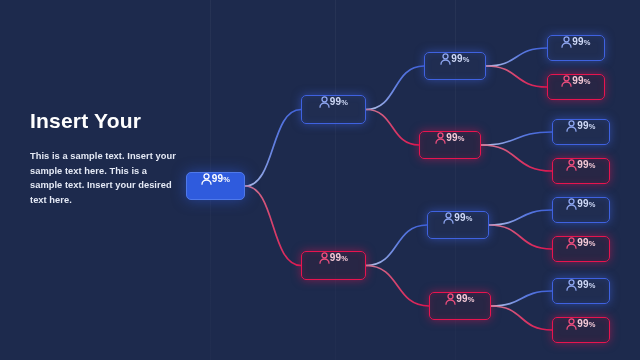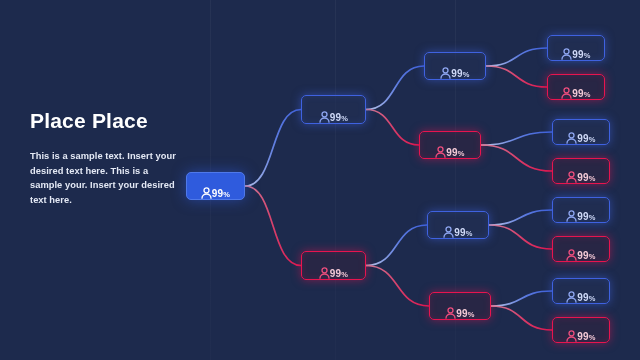--- a/index.html
+++ b/index.html
@@ -26,21 +26,21 @@
     letter-spacing:.2px;margin:0 0 16px 0;
   }
   .bodytext{
     color:#e4e9f5;font-size:9.3px;line-height:14.5px;font-weight:700;
     margin:0;width:150px;letter-spacing:.05px;
   }
 
   
   .node{
     position:absolute;box-sizing:border-box;
-    display:flex;align-items:flex-end;justify-content:center;gap:0;
+    display:flex;align-items:flex-start;justify-content:center;gap:0;
     border-radius:5px;
     font-weight:700;
   }
   .node .pct{font-size:10px;letter-spacing:.2px;white-space:nowrap;}
   .node .pct .sym{font-size:7.5px;}
   .node .ico{display:flex;align-items:center;justify-content:center;}
   .node .ico svg{display:block;}
 
   
   .node.root{
@@ -105,23 +105,23 @@
         <path d="M481,145 C520.05,145 512.95,171 552,171" fill="none" stroke="url(#gred)" stroke-width="1.7" stroke-linecap="round" opacity="0.95"></path>
         <path d="M489,225 C523.65,225 517.35,210 552,210" fill="none" stroke="url(#gblue)" stroke-width="1.7" stroke-linecap="round" opacity="0.95"></path>
         <path d="M489,225 C523.65,225 517.35,249 552,249" fill="none" stroke="url(#gred)" stroke-width="1.7" stroke-linecap="round" opacity="0.95"></path>
         <path d="M491,306 C524.55,306 518.45,291 552,291" fill="none" stroke="url(#gblue)" stroke-width="1.7" stroke-linecap="round" opacity="0.95"></path>
         <path d="M491,306 C524.55,306 518.45,330 552,330" fill="none" stroke="url(#gred)" stroke-width="1.7" stroke-linecap="round" opacity="0.95"></path>
       </g>
   </svg>
 
   <div class="textblock">
     <div class="headline">
-      <span>Place Place</span><br>
+      <span>Insert Your</span><br>
     </div>
-    <p class="bodytext">This is a sample text. Insert your desired text here. This is a sample your. Insert your desired text here.</p>
+    <p class="bodytext">This is a sample text. Insert your sample text here. This is a sample text. Insert your desired text here.</p>
   </div>
 
   <div id="nodes">
       <div class="node root" style="left: 186px; top: 172px; width: 59px; height: 28px;">
         <span class="ico">
           <svg width="11" height="12" viewBox="0 0 11 12" fill="none" stroke-width="1.3" stroke-linecap="round">
             <circle cx="5.5" cy="3.3" r="2.5"></circle>
             <path d="M1 11.2c0-2.5 2-4.2 4.5-4.2S10 8.7 10 11.2"></path>
           </svg>
         </span>

